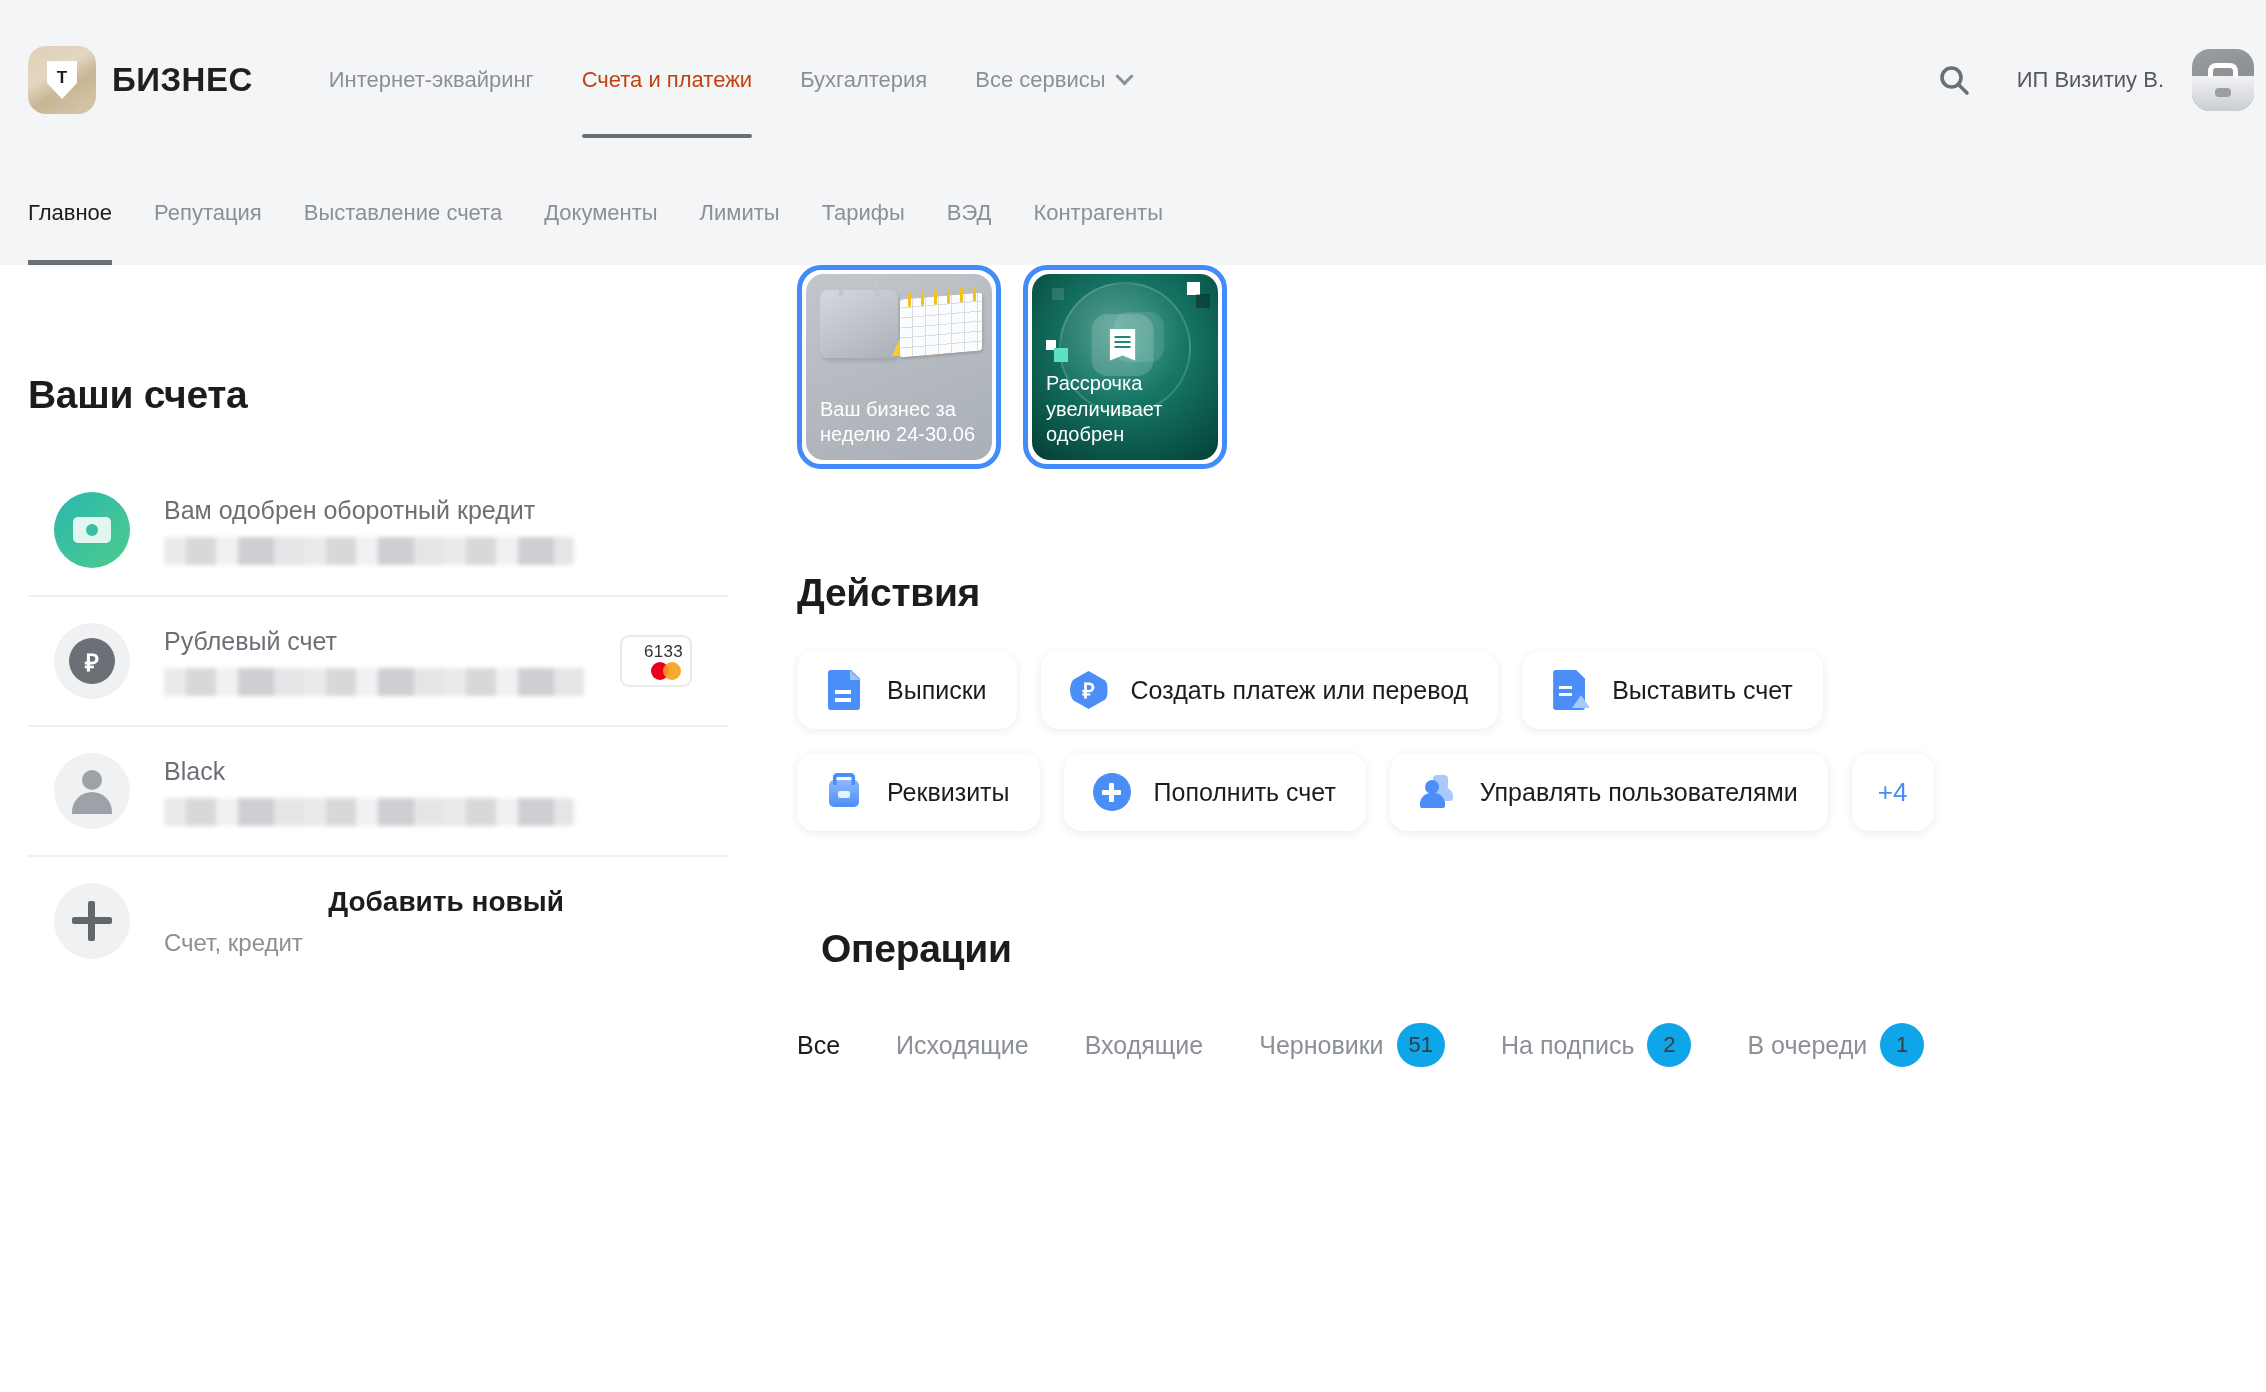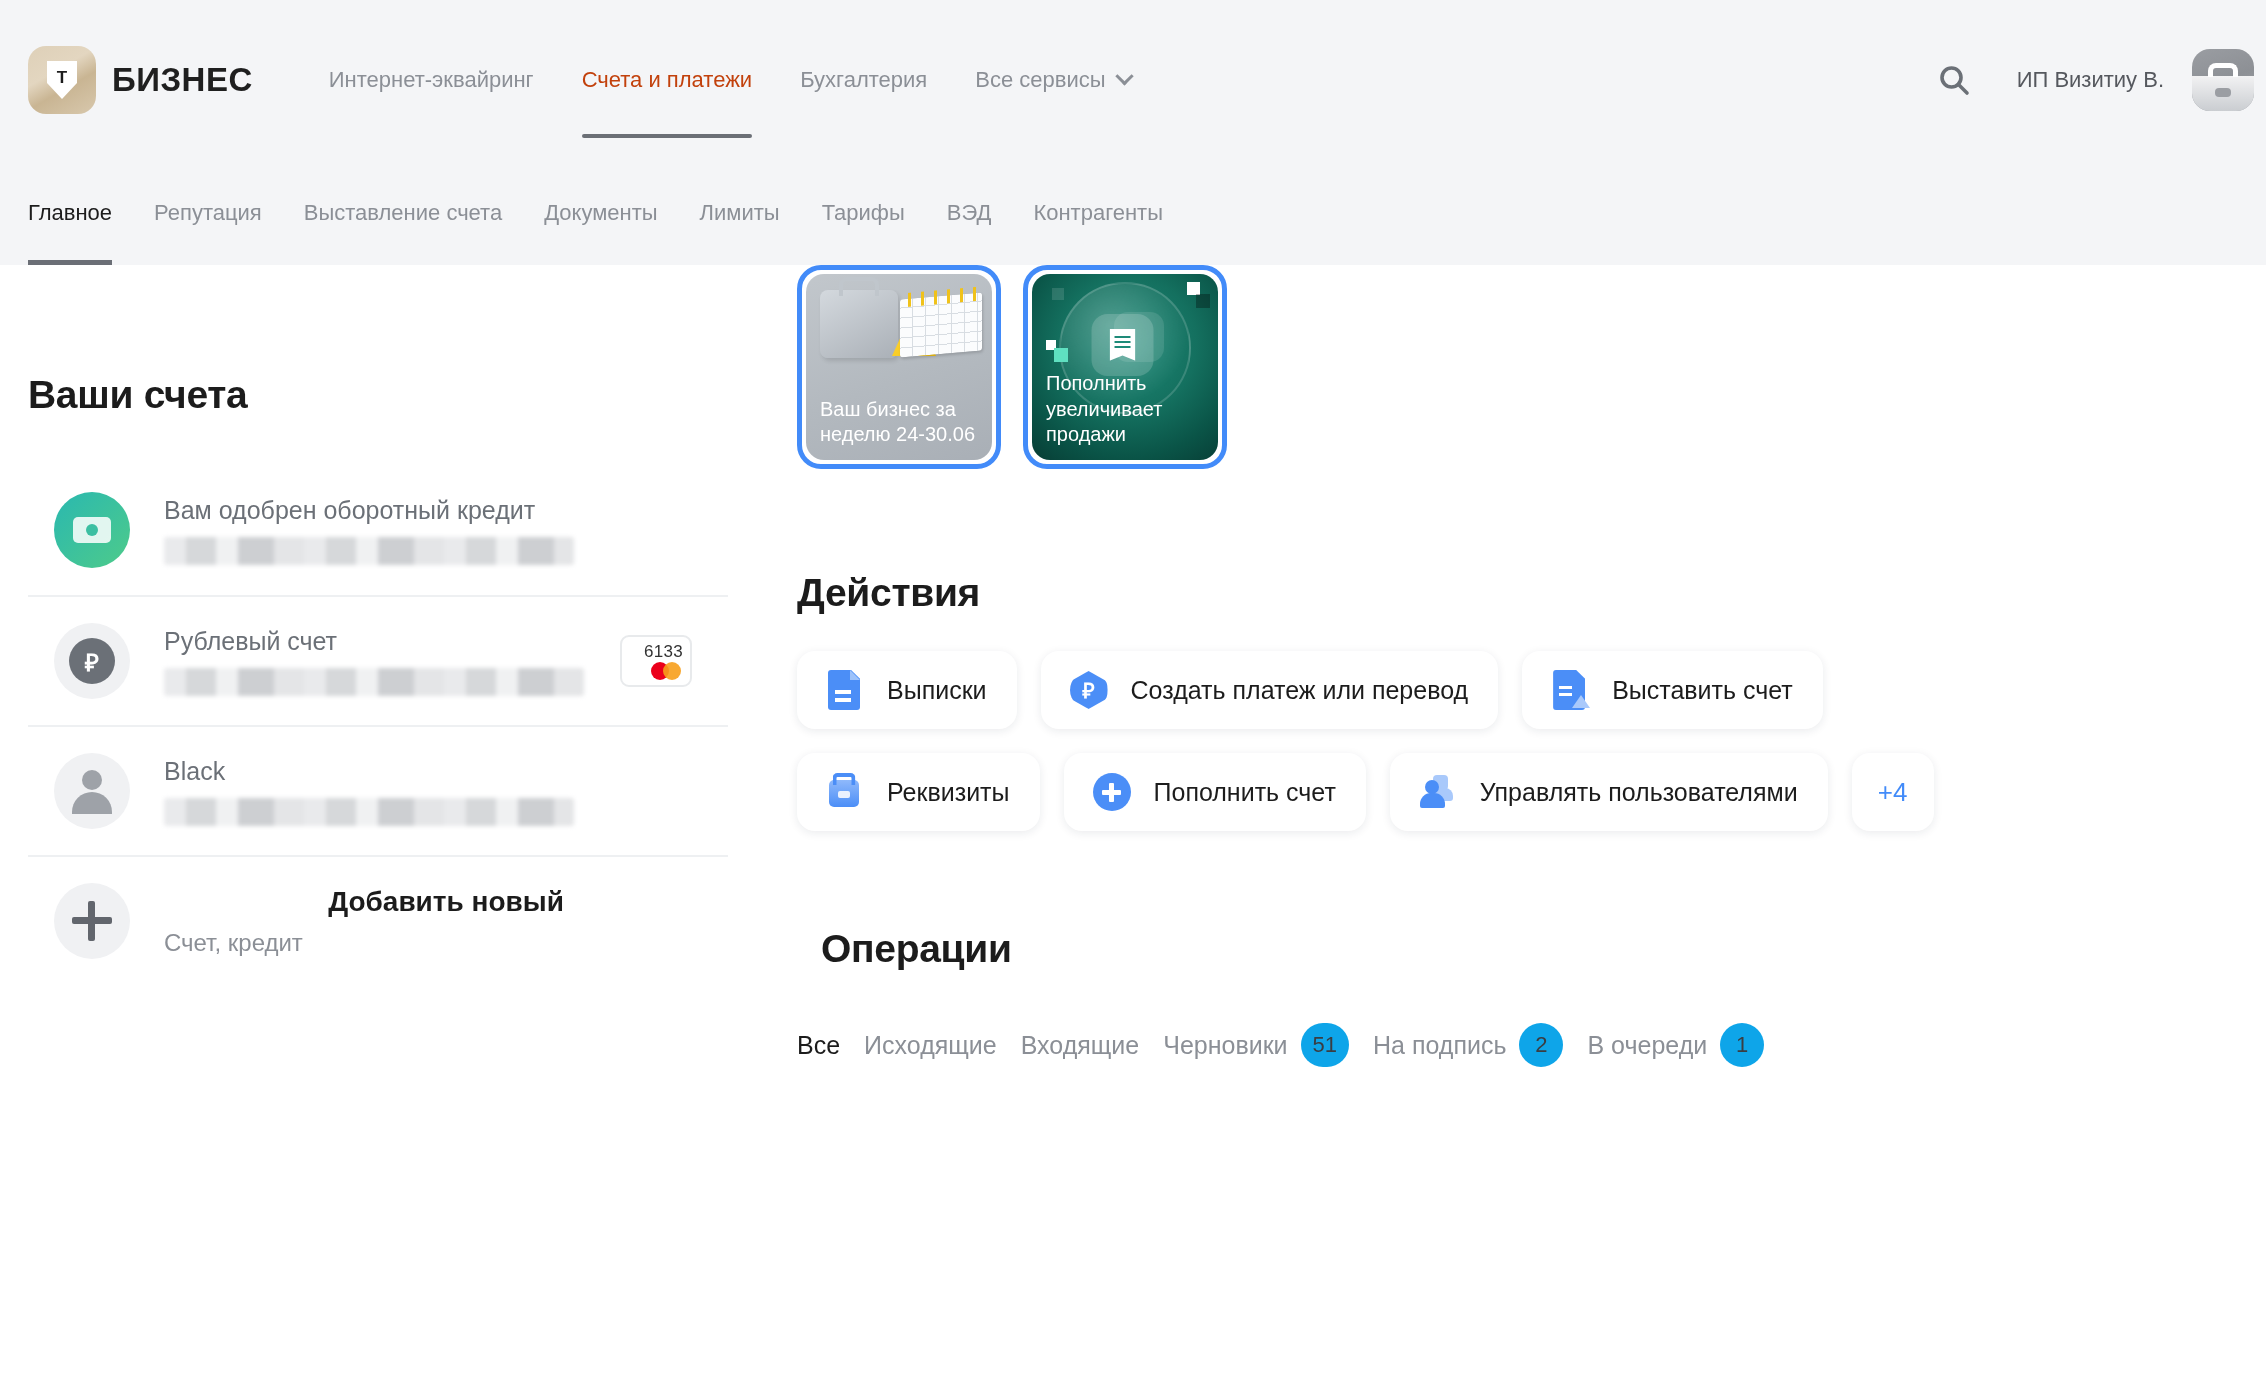--- a/index.html
+++ b/index.html
@@ -497,21 +497,21 @@
   }
   .ai-users .b2 {
     position: absolute; left: 0px; bottom: 2px; width: 25px; height: 15px; border-radius: 11px 11px 2px 2px;
     background: #4b8ef7;
   }
 
   
   .ops-title { margin-top: 96px; margin-left: 24px; }
   .ops-tabs {
     margin-top: 52px;
-    display: flex; align-items: center; gap: 24px;
+    display: flex; align-items: center; gap: 56px;
   }
   .ops-tab {
     display: flex; align-items: center; gap: 13px;
     font-size: 25px; color: #8b8f96;
     cursor: pointer; white-space: nowrap;
   }
   .ops-tab.active { color: #1c1c1c; }
   .ops-badge {
     background: #0ea5e9;
     color: #3a3d42;
@@ -679,21 +679,21 @@
           <div class="art-bubble"></div>
           <div class="art-receipt-card2"></div>
           <div class="art-receipt-card">
             <div class="art-receipt"></div>
           </div>
           <div class="sq a"></div>
           <div class="sq b"></div>
           <div class="sq c"></div>
           <div class="sq d"></div>
           <div class="sq e"></div>
-          <div class="story-caption">Пополнить увеличивает продажи</div>
+          <div class="story-caption">Рассрочка увеличивает одобрен</div>
         </div>
       </div>
 
     </div>
 
     <div class="section-title actions-title">Действия</div>
 
     <div class="actions-grid">
       <div class="actions-row">
 

